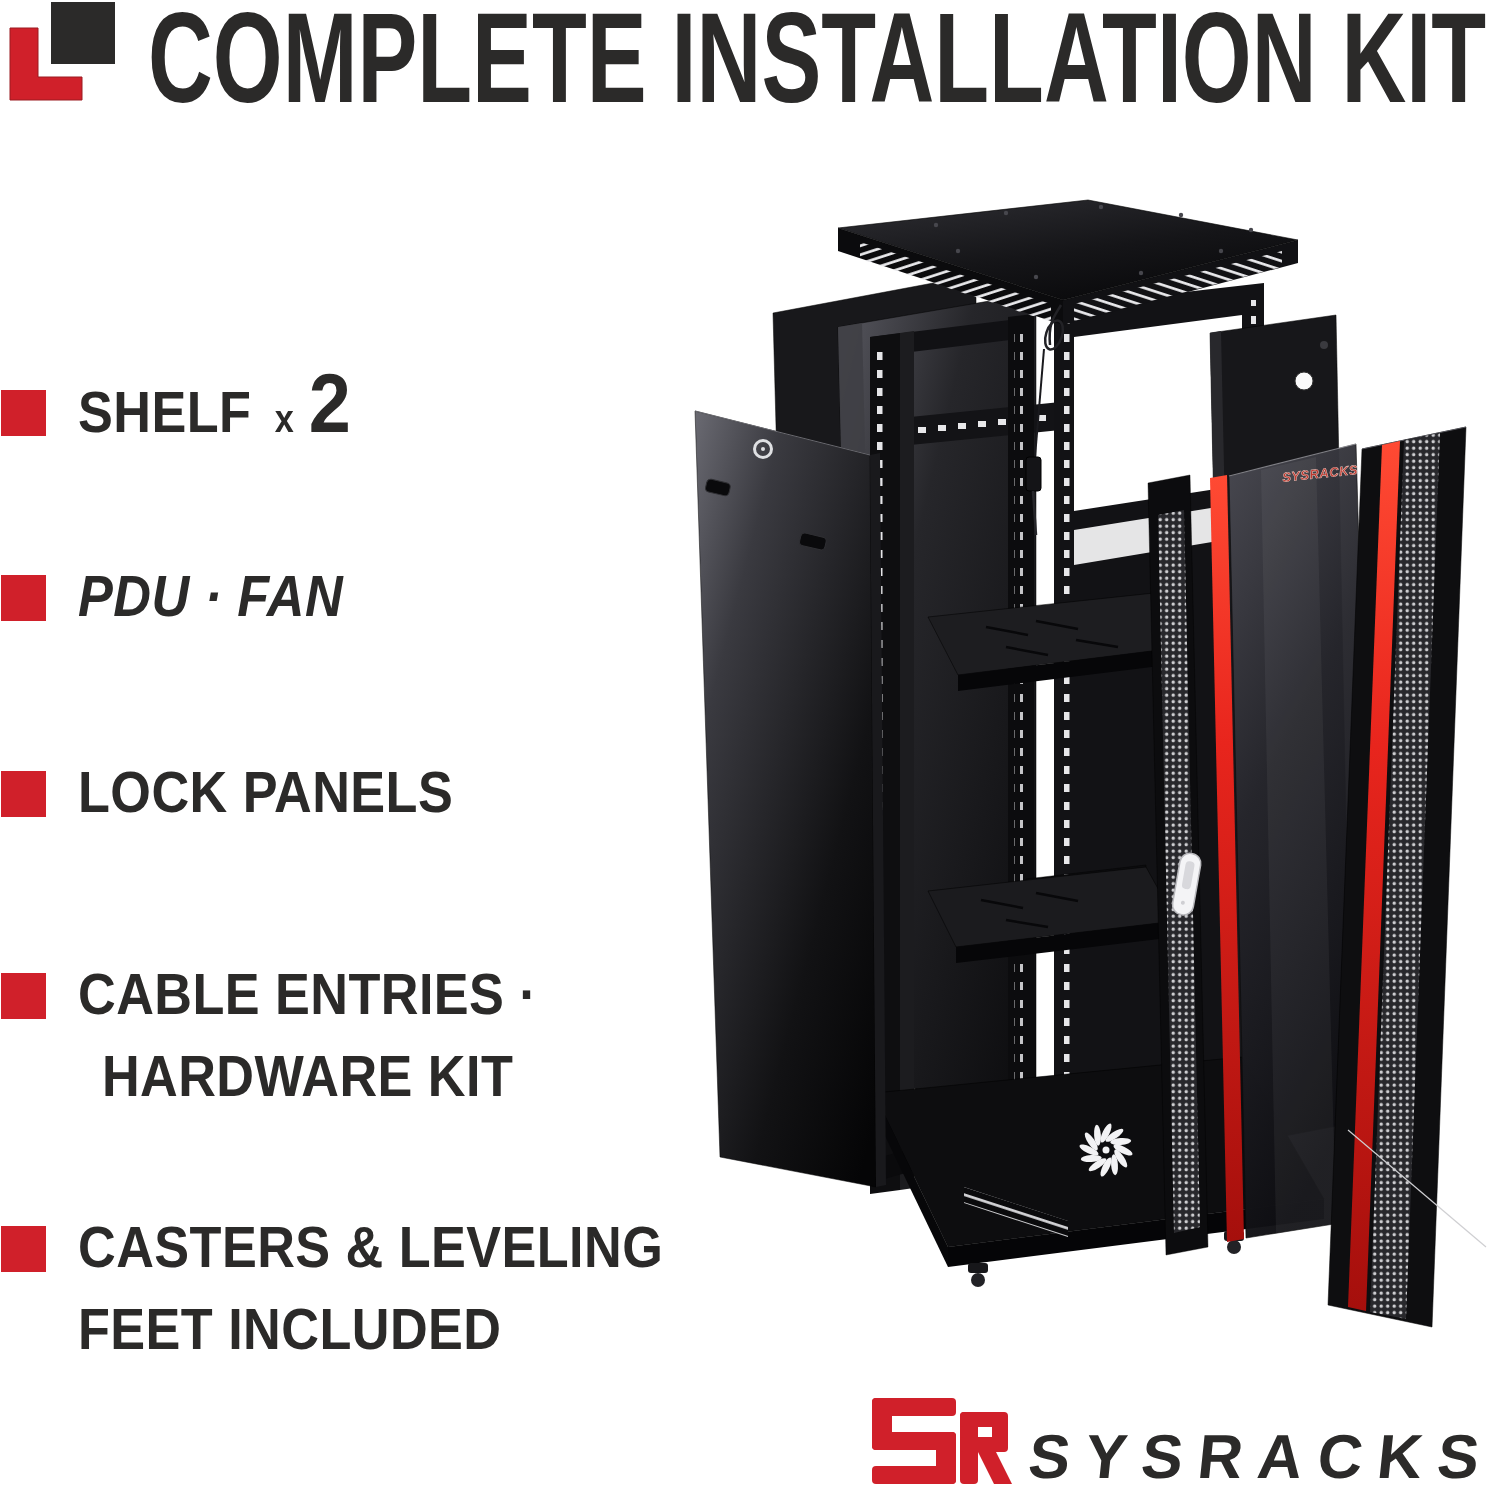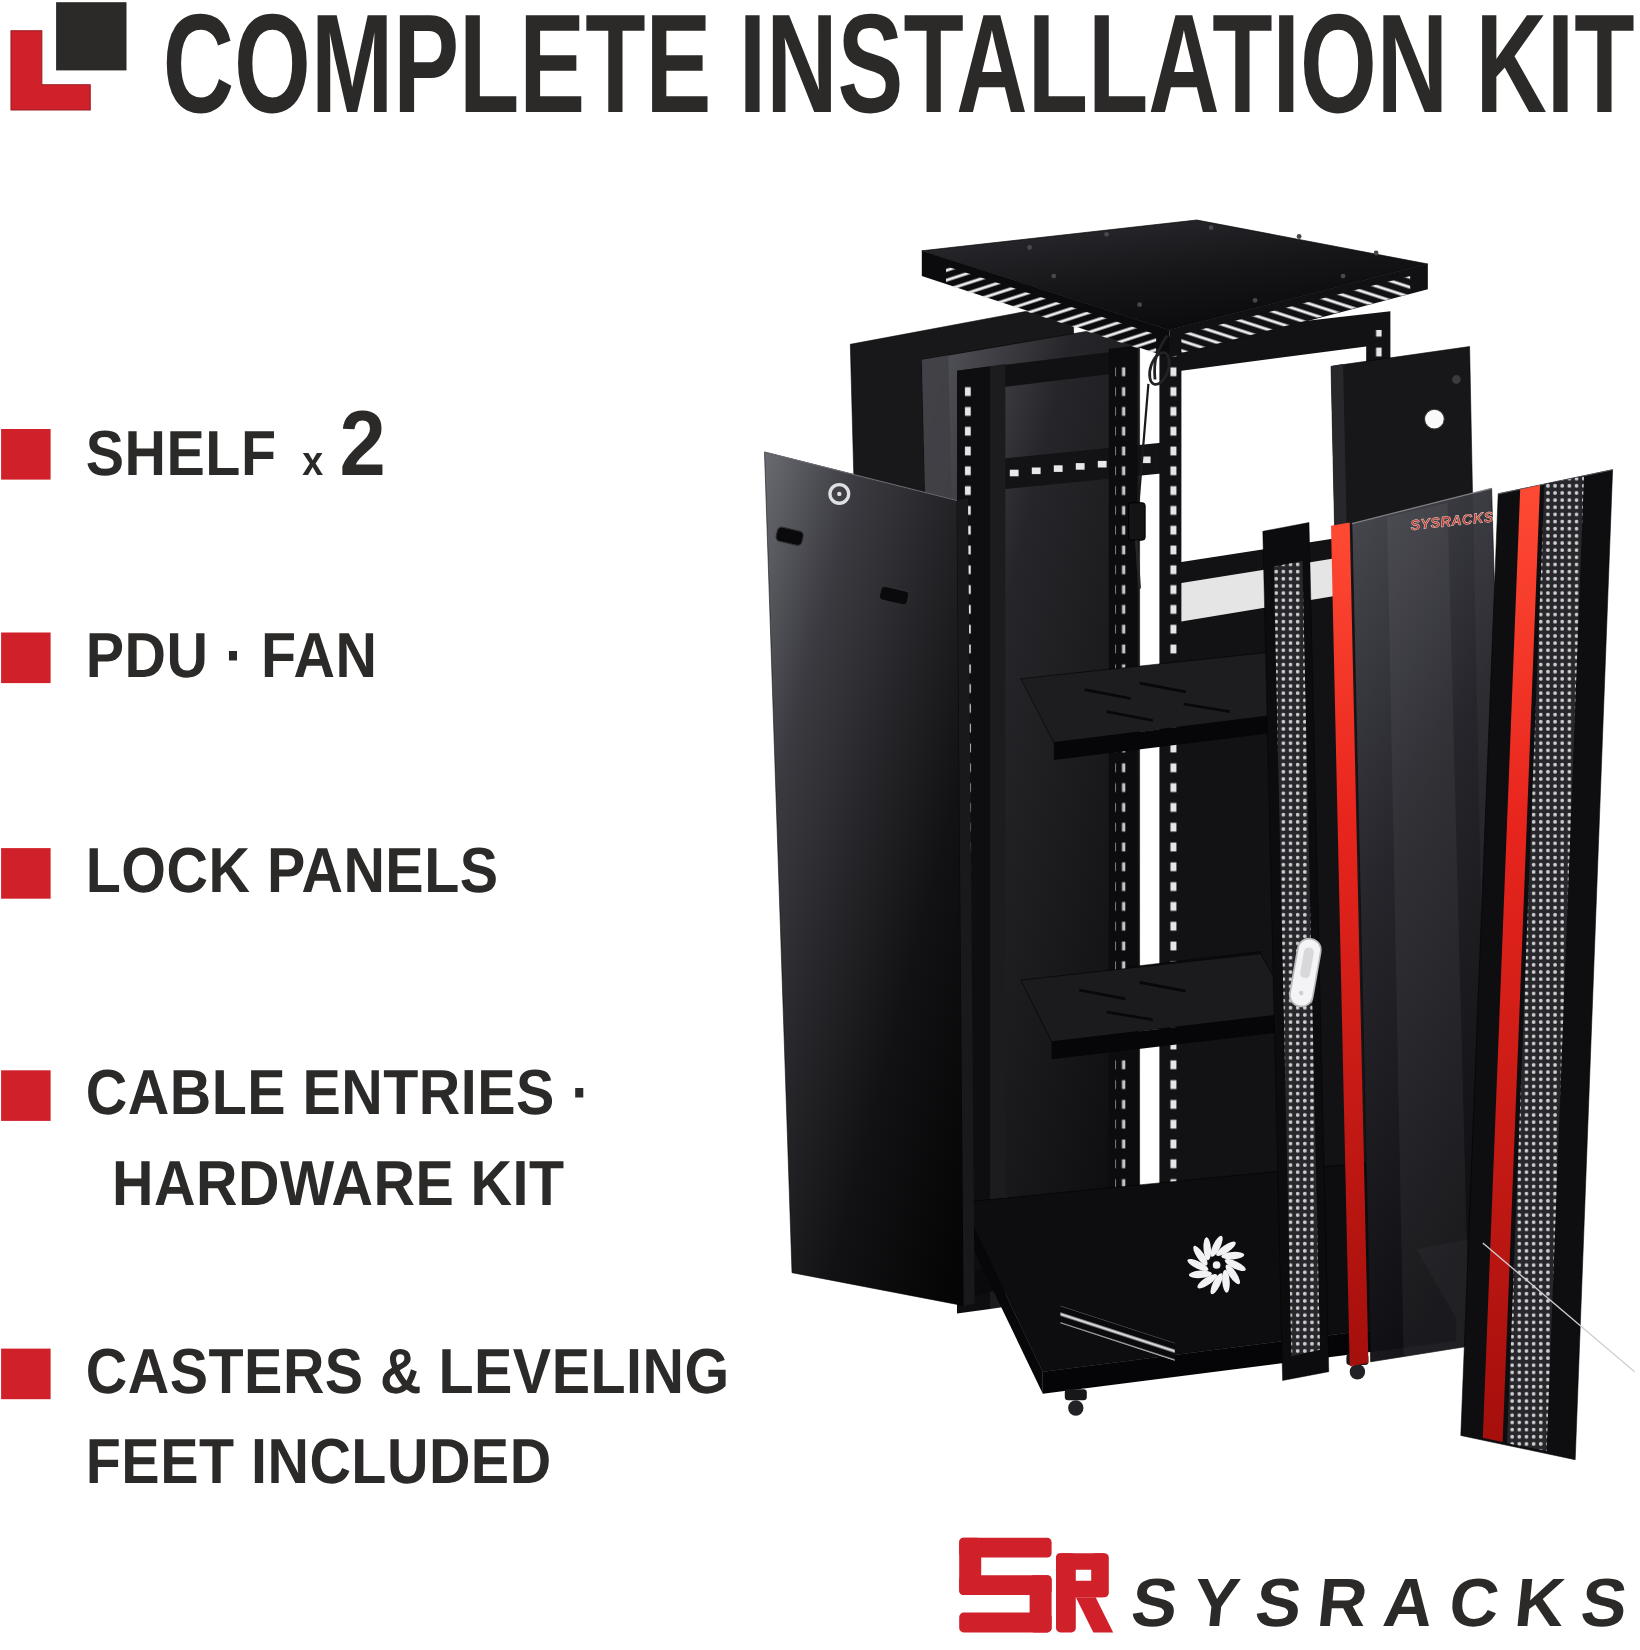--- a/index.html
+++ b/index.html
@@ -45,21 +45,21 @@
 
   <div class="feature f1" style="top:368px;">
     <span class="bullet"></span>
     <div class="ftext">
       <span>SHELF</span>
       <span class="times">x</span>
       <span class="count">2</span>
     </div>
   </div>
 
-  <div class="feature" style="top:561px;">
+  <div class="feature" style="top:561px;font-style:italic;">
     <span class="bullet"></span>
     <div class="ftext">
       <div class="l1">PDU · FAN</div>
     </div>
   </div>
 
   <div class="feature" style="top:757px;">
     <span class="bullet"></span>
     <div class="ftext">
       <div class="l1">LOCK PANELS</div>

